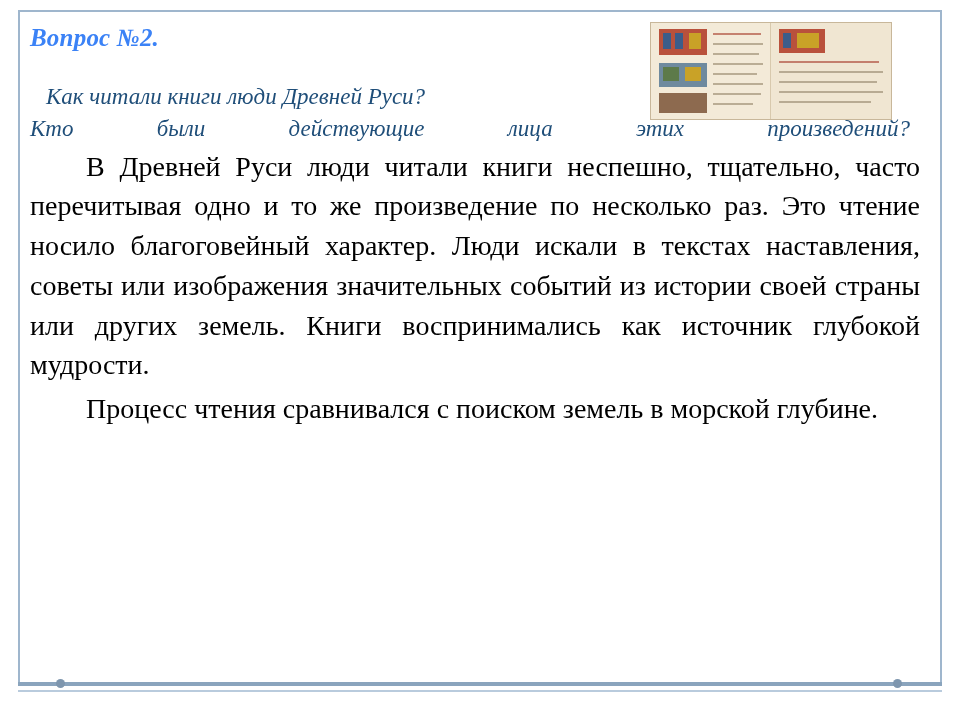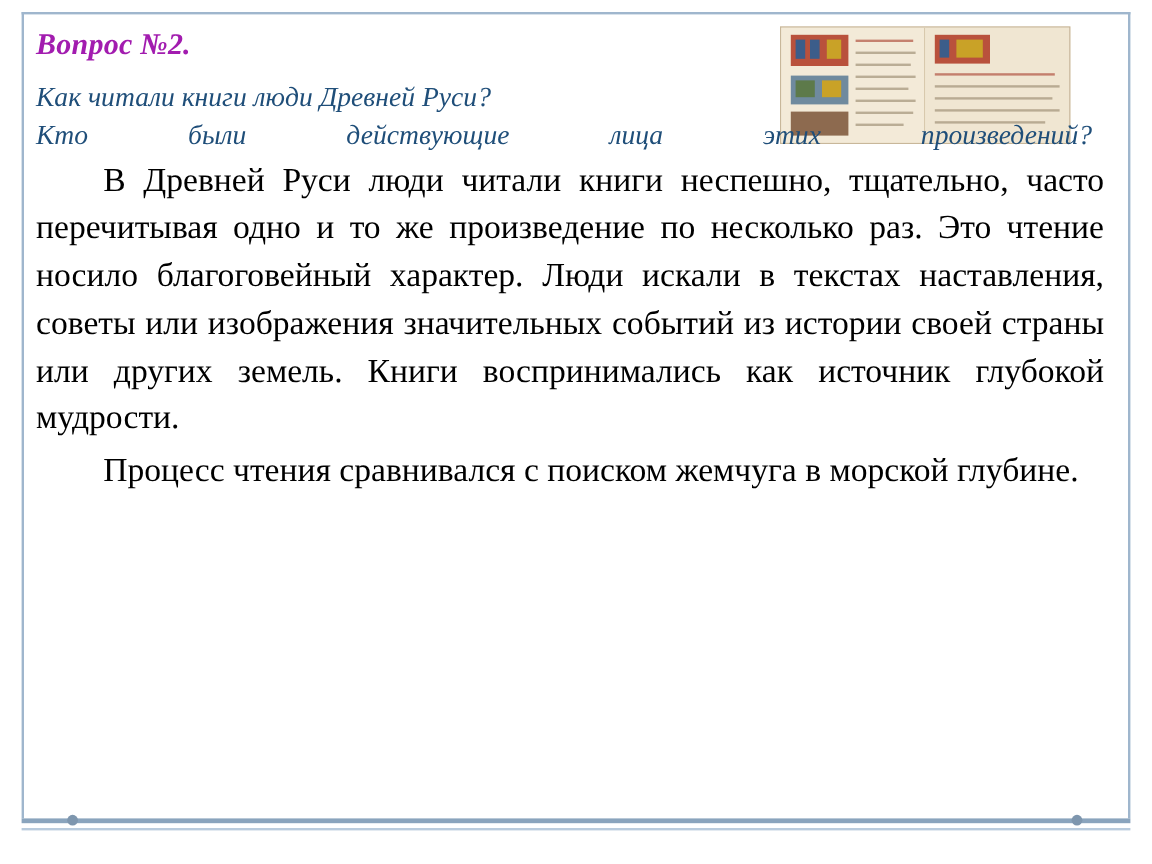--- a/index.html
+++ b/index.html
@@ -78,41 +78,42 @@
     position: absolute;
     left: 30px;
     top: 24px;
     width: 896px;
   }
 
   .q-title {
     font-size: 25px;
     font-weight: bold;
     font-style: italic;
-    color: #a21caf;
-    margin: 0 0 14px 0;
+    color: #3b82f6;
+    margin: 0 0 30px 0;
     letter-spacing: 0.2px;
   }
 
   .q-lines {
     font-size: 23px;
     font-style: italic;
     color: #1f4e79;
     line-height: 1.32;
     margin: 0;
     width: 880px;
   }
   .q-line {
     margin: 0 0 2px 0;
     text-align: justify;
     text-align-last: justify;
   }
   .q-line.first {
     text-align: left;
     text-align-last: left;
+    margin-left: 16px;
   }
 
   .answer-label {
     font-size: 24px;
     font-weight: bold;
     font-style: italic;
     color: #1f4e79;
     margin: 64px 0 16px 0;
   }
 
@@ -242,17 +243,17 @@
     <div class="q-title">Вопрос №2.</div>
 
     <div class="q-lines">
       <div class="q-line first">Как читали книги люди Древней Руси?</div>
       <div class="q-line">Кто были действующие лица этих произведений?</div>
     </div>
 
 
     <div class="body-text">
       <p>В Древней Руси люди читали книги неспешно, тщательно, часто перечитывая  одно и то же произведение по несколько раз. Это чтение носило благоговейный характер. Люди искали в текстах наставления, советы или изображения значительных событий из истории своей страны или других земель. Книги воспринимались как источник глубокой мудрости.</p>
-      <p>Процесс чтения сравнивался с поиском жемчуга в морской глубине.</p>
+      <p>Процесс чтения сравнивался с поиском земель в морской глубине.</p>
     </div>
 
   </div>
 </div>
 
 </body></html>

